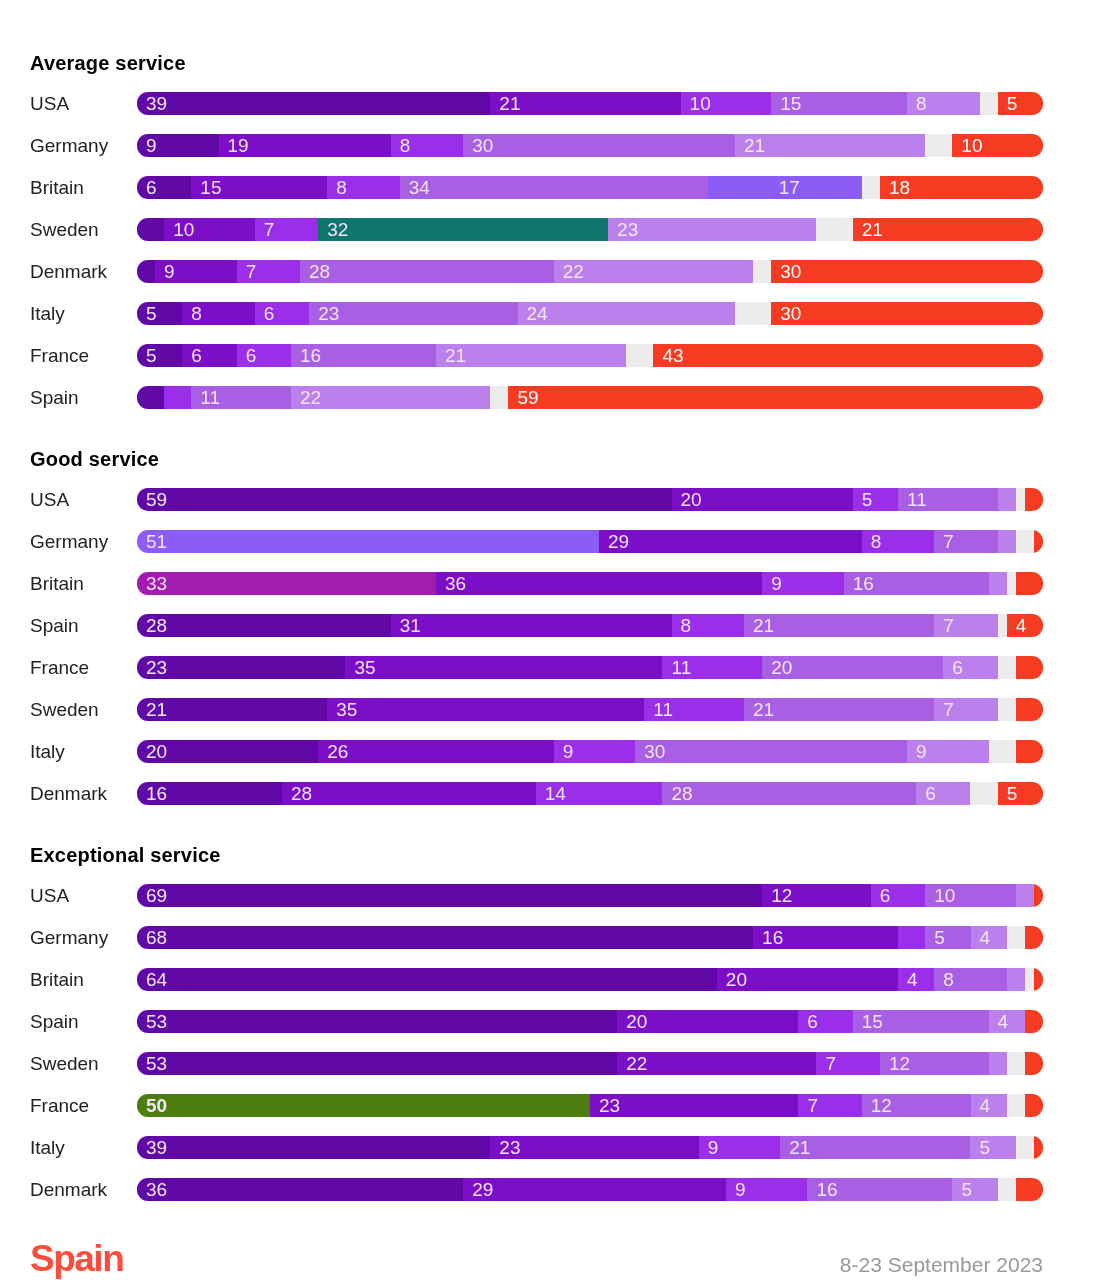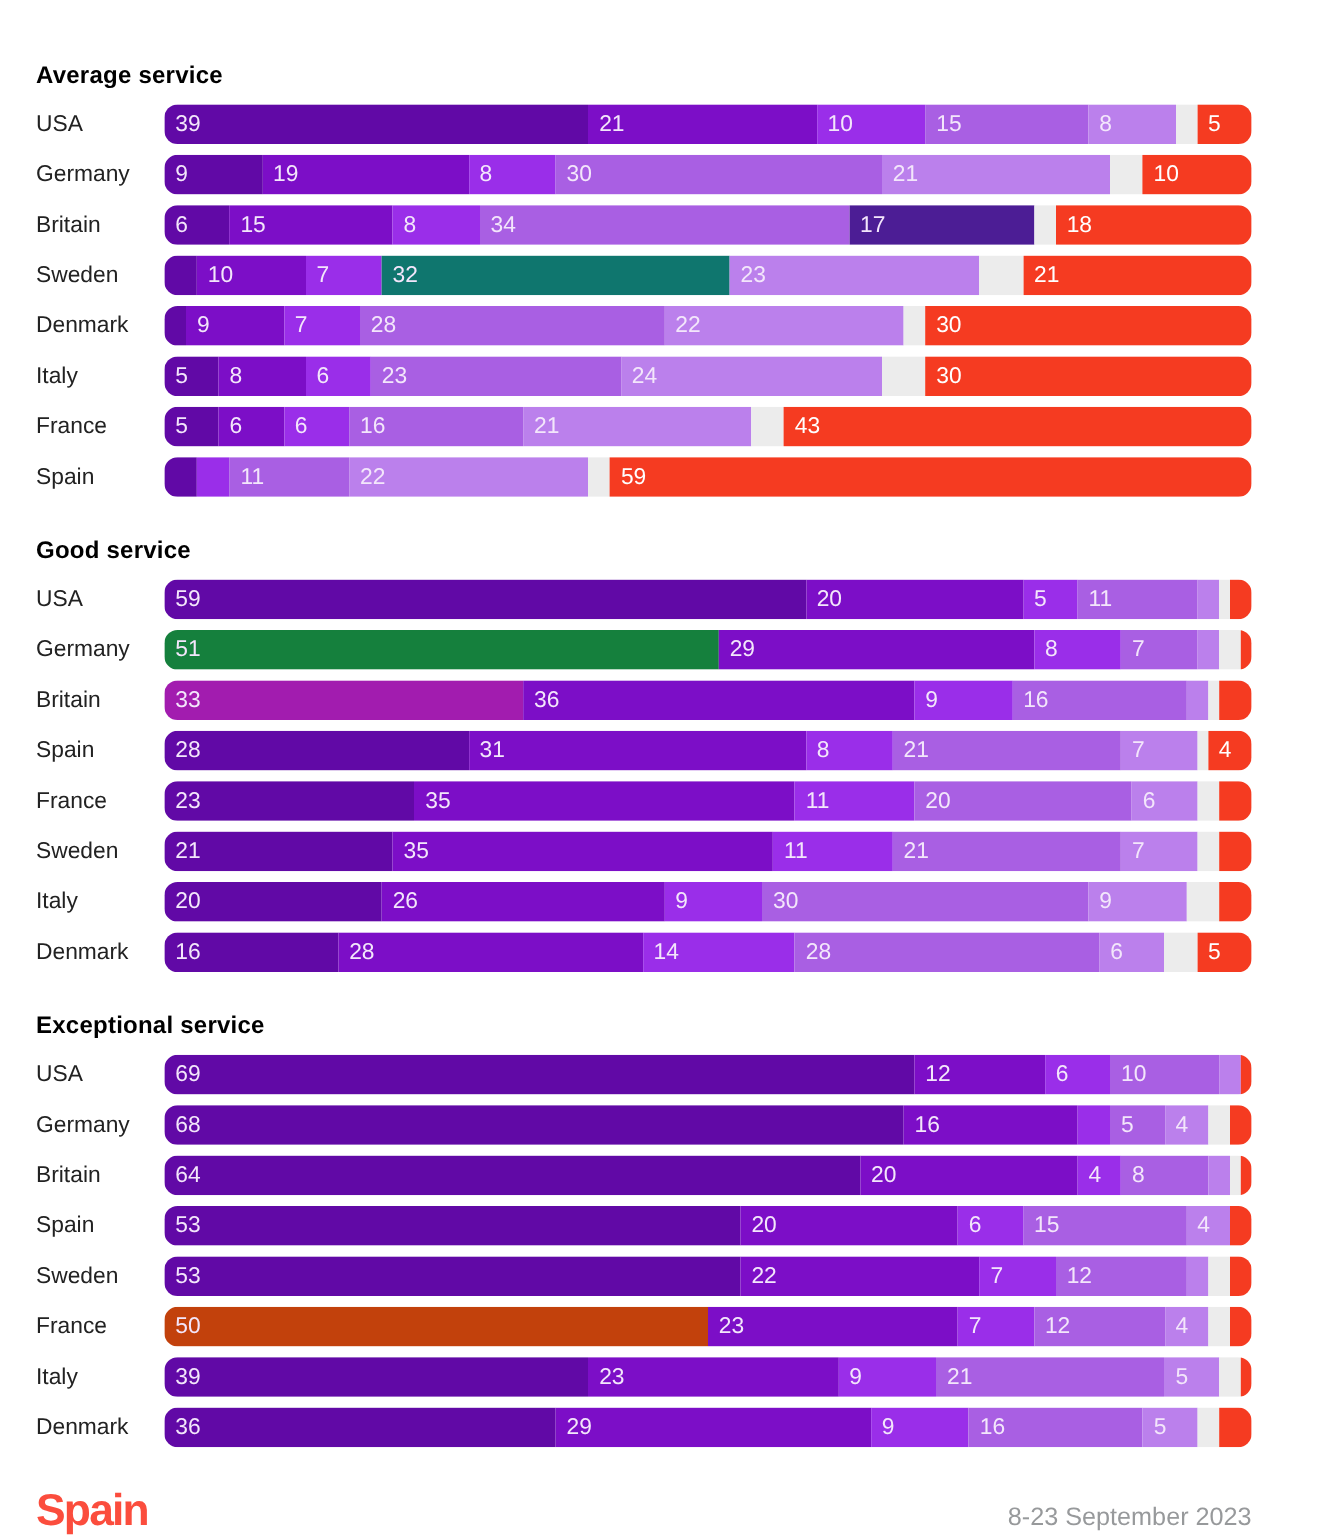--- a/index.html
+++ b/index.html
@@ -28,21 +28,21 @@
   }
   .country-label {
     width: 107px;
     flex: 0 0 107px;
     font-size: 19px;
     color: #222;
     white-space: nowrap;
   }
   .bar {
     flex: 1 1 auto;
-    height: 33px;
+    height: 23px;
     display: flex;
     overflow: hidden;
     border-radius: 11px;
   }
   .seg {
     height: 100%;
     display: flex;
     align-items: center;
     overflow: hidden;
     box-sizing: border-box;
@@ -133,21 +133,21 @@
           </div>
           <div class="seg" style="width: 15%; background: rgb(124, 14, 199);">
             <span>15</span>
           </div>
           <div class="seg" style="width: 8%; background: rgb(154, 46, 233);">
             <span>8</span>
           </div>
           <div class="seg" style="width: 34%; background: rgb(169, 95, 227);">
             <span>34</span>
           </div>
-          <div class="seg" style="width: 17%; background: #4c1d95;">
+          <div class="seg" style="width: 17%; background: #8b5cf6; justify-content: center;">
             <span>17</span>
           </div>
           <div class="seg" style="width: 2%; background: rgb(236, 236, 236);"></div>
           <div class="seg red" style="width: 18%; background: rgb(245, 59, 33);">
             <span>18</span>
           </div>
         </div>
       </div>
       <div class="bar-row">
         <div class="country-label">Sweden</div>
@@ -280,21 +280,21 @@
             <span>11</span>
           </div>
           <div class="seg" style="width: 2%; background: rgb(187, 128, 236);"></div>
           <div class="seg" style="width: 1%; background: rgb(236, 236, 236);"></div>
           <div class="seg red" style="width: 2%; background: rgb(245, 59, 33);"></div>
         </div>
       </div>
       <div class="bar-row">
         <div class="country-label">Germany</div>
         <div class="bar">
-          <div class="seg" style="width: 51%; background: #15803d;">
+          <div class="seg" style="width: 51%; background: #8b5cf6;">
             <span>51</span>
           </div>
           <div class="seg" style="width: 29%; background: rgb(124, 14, 199);">
             <span>29</span>
           </div>
           <div class="seg" style="width: 8%; background: rgb(154, 46, 233);">
             <span>8</span>
           </div>
           <div class="seg" style="width: 7%; background: rgb(169, 95, 227);">
             <span>7</span>
@@ -540,21 +540,21 @@
             <span>12</span>
           </div>
           <div class="seg" style="width: 2%; background: rgb(187, 128, 236);"></div>
           <div class="seg" style="width: 2%; background: rgb(236, 236, 236);"></div>
           <div class="seg red" style="width: 2%; background: rgb(245, 59, 33);"></div>
         </div>
       </div>
       <div class="bar-row">
         <div class="country-label">France</div>
         <div class="bar">
-          <div class="seg" style="width: 50%; background: #c2410c;">
+          <div class="seg" style="width: 50%; background: #4d7c0f; font-weight: bold;">
             <span>50</span>
           </div>
           <div class="seg" style="width: 23%; background: rgb(124, 14, 199);">
             <span>23</span>
           </div>
           <div class="seg" style="width: 7%; background: rgb(154, 46, 233);">
             <span>7</span>
           </div>
           <div class="seg" style="width: 12%; background: rgb(169, 95, 227);">
             <span>12</span>

